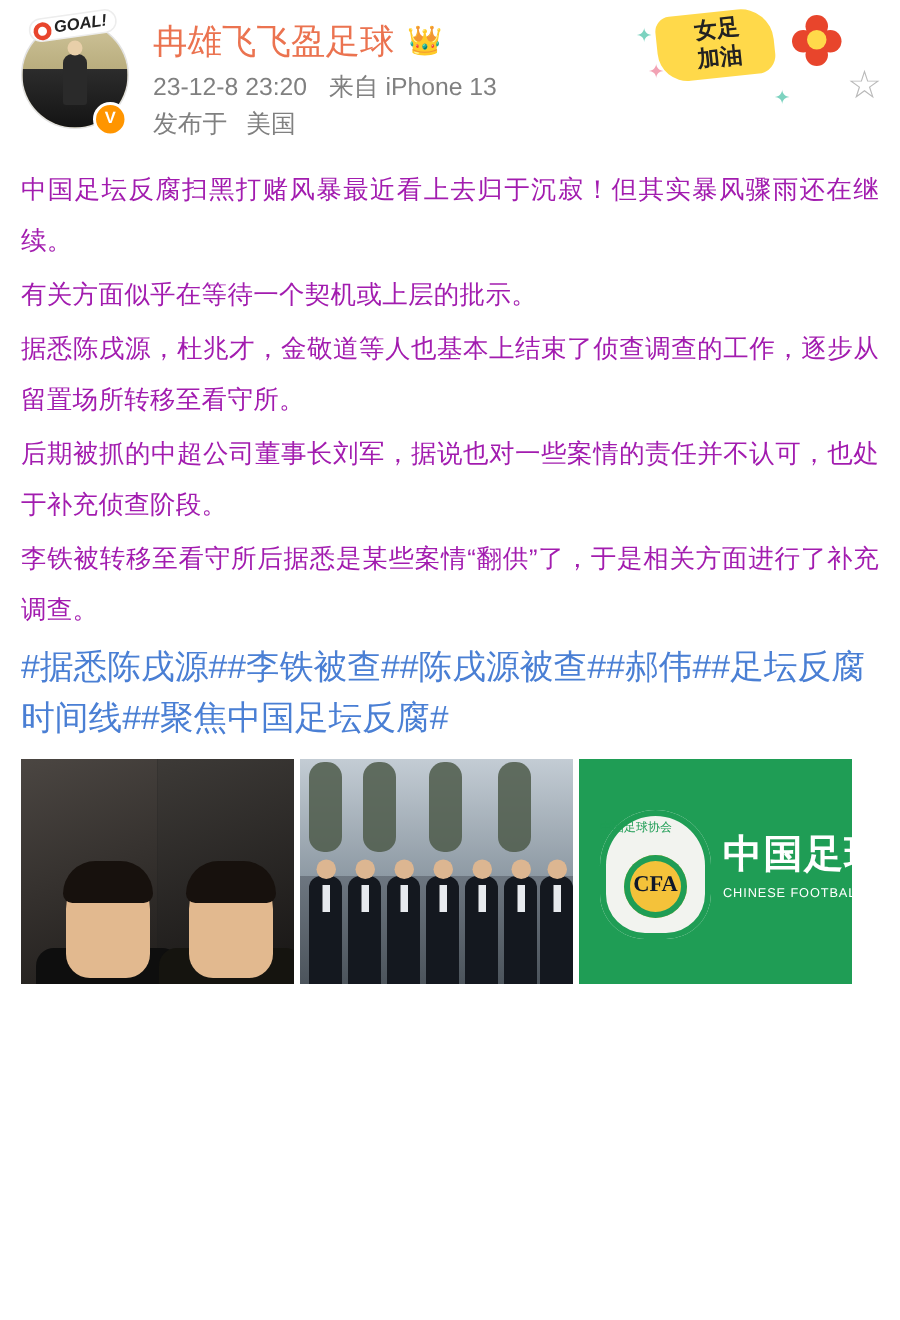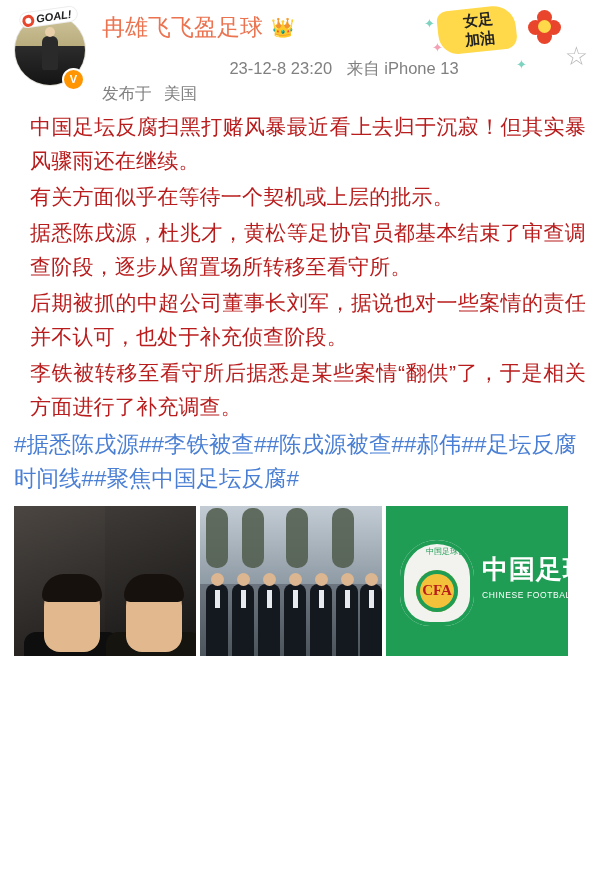--- a/index.html
+++ b/index.html
@@ -141,22 +141,21 @@
   .crown {
     display: inline-block;
     vertical-align: middle;
     margin-left: 4px;
     font-size: 19px;
   }
   .time-row {
     color: #808080;
     font-size: 16.5px;
     line-height: 26px;
-    margin-top: 13px;
-    text-align: center;
+    margin-top: 3px;
   }
   .location-row {
     color: #808080;
     font-size: 16.5px;
     line-height: 24px;
   }
   .location-row .place {
     color: #808080;
     text-align: center;
   }
@@ -230,26 +229,26 @@
   }
   .sticker .s1 { left: 8px; top: 10px; }
   .sticker .s2 { left: 16px; top: 34px; color:#f2a2b4; }
   .sticker .s3 { left: 100px; bottom: 6px; color:#7dd3c0; }
 
   
   .content {
     padding: 6px 14px 0 14px;
   }
   .para {
-    color: #b91c1c;
-    font-size: 21px;
+    color: #a21caf;
+    font-size: 17px;
     line-height: 34px;
     letter-spacing: 0.2px;
     word-break: break-all;
-    margin: 0 0 2px 16px;
+    margin: 0 0 2px 0;
     text-align: justify;
   }
   .tags {
     color: #4a7fd4;
     font-size: 22.5px;
     line-height: 34px;
     margin-top: 4px;
     word-break: break-all;
   }
 
@@ -389,29 +388,29 @@
     box-shadow: inset 0 0 0 4px #1f9d55;
   }
   .img3 .emblem .cfa {
     position: absolute;
     left: 0;
     top: 42px;
     width: 100%;
     text-align: center;
     font-size: 15px;
     font-weight: bold;
-    color: #b91c1c;
+    color: #0f172a;
     font-family: "Liberation Serif", serif;
   }
   .img3 .emblem .arc {
     position: absolute;
     left: 0;
     top: 6px;
     width: 100%;
-    text-align: right;
+    text-align: left;
     font-size: 8px;
     color: #1f9d55;
   }
   .img3 .cn-name {
     position: absolute;
     left: 96px;
     top: 48px;
     color: #ffffff;
     font-size: 26px;
     font-weight: bold;
@@ -478,21 +477,21 @@
       <span class="spark s1">✦</span>
       <span class="spark s2">✦</span>
       <span class="spark s3">✦</span>
       <span class="star">☆</span>
     </div>
   </div>
 
   <div class="content">
     <p class="para">中国足坛反腐扫黑打赌风暴最近看上去归于沉寂！但其实暴风骤雨还在继续。</p>
     <p class="para">有关方面似乎在等待一个契机或上层的批示。</p>
-    <p class="para">据悉陈戌源，杜兆才，黄松等足协官员都基本结束了审查调查阶段，逐步从留置场所转移至看守所。</p>
+    <p class="para">据悉陈戌源，杜兆才，金敬道等人也基本上结束了侦查调查的工作，逐步从留置场所转移至看守所。</p>
     <p class="para">后期被抓的中超公司董事长刘军，据说也对一些案情的责任并不认可，也处于补充侦查阶段。</p>
     <p class="para">李铁被转移至看守所后据悉是某些案情“翻供”了，于是相关方面进行了补充调查。</p>
     <div class="tags">#据悉陈戌源##李铁被查##陈戌源被查##郝伟##足坛反腐时间线##聚焦中国足坛反腐#</div>
   </div>
 
   <div class="gallery">
 
     <div class="thumb img1">
       <div class="half left"></div>
       <div class="half right"></div>

